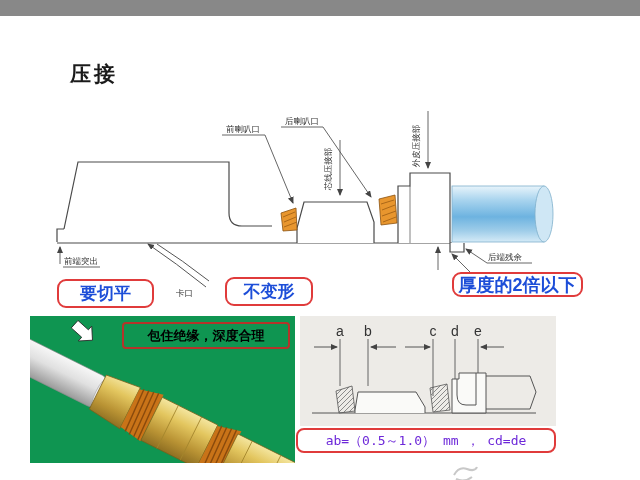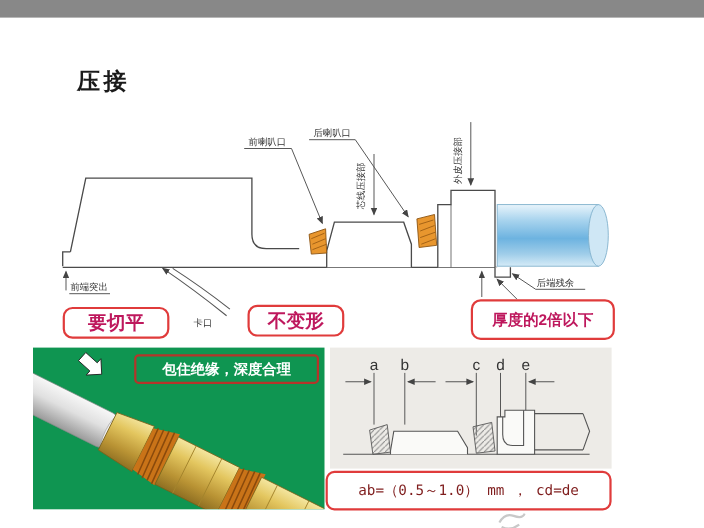--- a/index.html
+++ b/index.html
@@ -8,46 +8,46 @@
     font-family:"Liberation Sans", sans-serif; overflow:hidden; margin:16px auto;
   }
   .title {
     position:absolute; left:70px; top:44px; margin:0;
     font-size:21px; font-weight:bold; color:#1a1a1a; letter-spacing:3px;
   }
   .main-drawing { position:absolute; left:30px; top:85px; }
   .callout {
     position:absolute; border:2px solid var(--accent_red,#e03b3b); border-radius:9px;
     background:#fff; display:flex; align-items:center; justify-content:center;
-    font-weight:bold; color:#be185d; box-sizing:border-box; white-space:nowrap;
+    font-weight:bold; color:#1d4ed8; box-sizing:border-box; white-space:nowrap;
   }
   .co-cut   { left:57px;  top:263px; width:97px;  height:29px; font-size:17px; }
   .co-def   { left:225px; top:261px; width:88px;  height:29px; font-size:17px; }
-  .co-thick { left:428px; top:256px; width:131px; height:37px; font-size:14px; }
+  .co-thick { left:452px; top:256px; width:131px; height:25px; font-size:18px; }
   .photo {
     position:absolute; left:30px; top:300px; width:265px; height:147px;
     background:var(--photo_green,#0f9551); overflow:hidden;
   }
   .photo svg { position:absolute; left:0; top:0; }
   .caption {
     position:absolute; left:92px; top:6px; width:168px; height:27px;
     border:2px solid var(--caption_border,#b5342a); border-radius:4px;
     display:flex; align-items:center; justify-content:center;
-    font-size:13px; font-weight:bold; color:#ffffff; box-sizing:border-box;
+    font-size:13px; font-weight:bold; color:#000000; box-sizing:border-box;
     white-space:nowrap; z-index:2;
   }
   .dimpanel {
     position:absolute; left:300px; top:300px; width:256px; height:110px;
     background:var(--panel_bg,#edebe7);
   }
   .formula {
-    position:absolute; left:296px; top:412px; width:260px; height:36px;
+    position:absolute; left:296px; top:412px; width:260px; height:25px;
     border:2px solid var(--accent_red,#e03b3b); border-radius:8px;
     display:flex; align-items:center; justify-content:center;
-    font-family:"DejaVu Sans Mono", monospace; font-size:13px; color:#7f1d1d;
+    font-family:"DejaVu Sans Mono", monospace; font-size:13px; color:#6d28d9;
     box-sizing:border-box; white-space:nowrap; background:#fff;
   }
   .watermark {
     position:absolute; left:452px; top:447px; display:flex; align-items:center;
     gap:4px; color:var(--watermark,#c0c0c0); font-size:16px;
   }
   svg text { font-family:"Liberation Sans", sans-serif; }
 </style>
 </head>
 <body>

